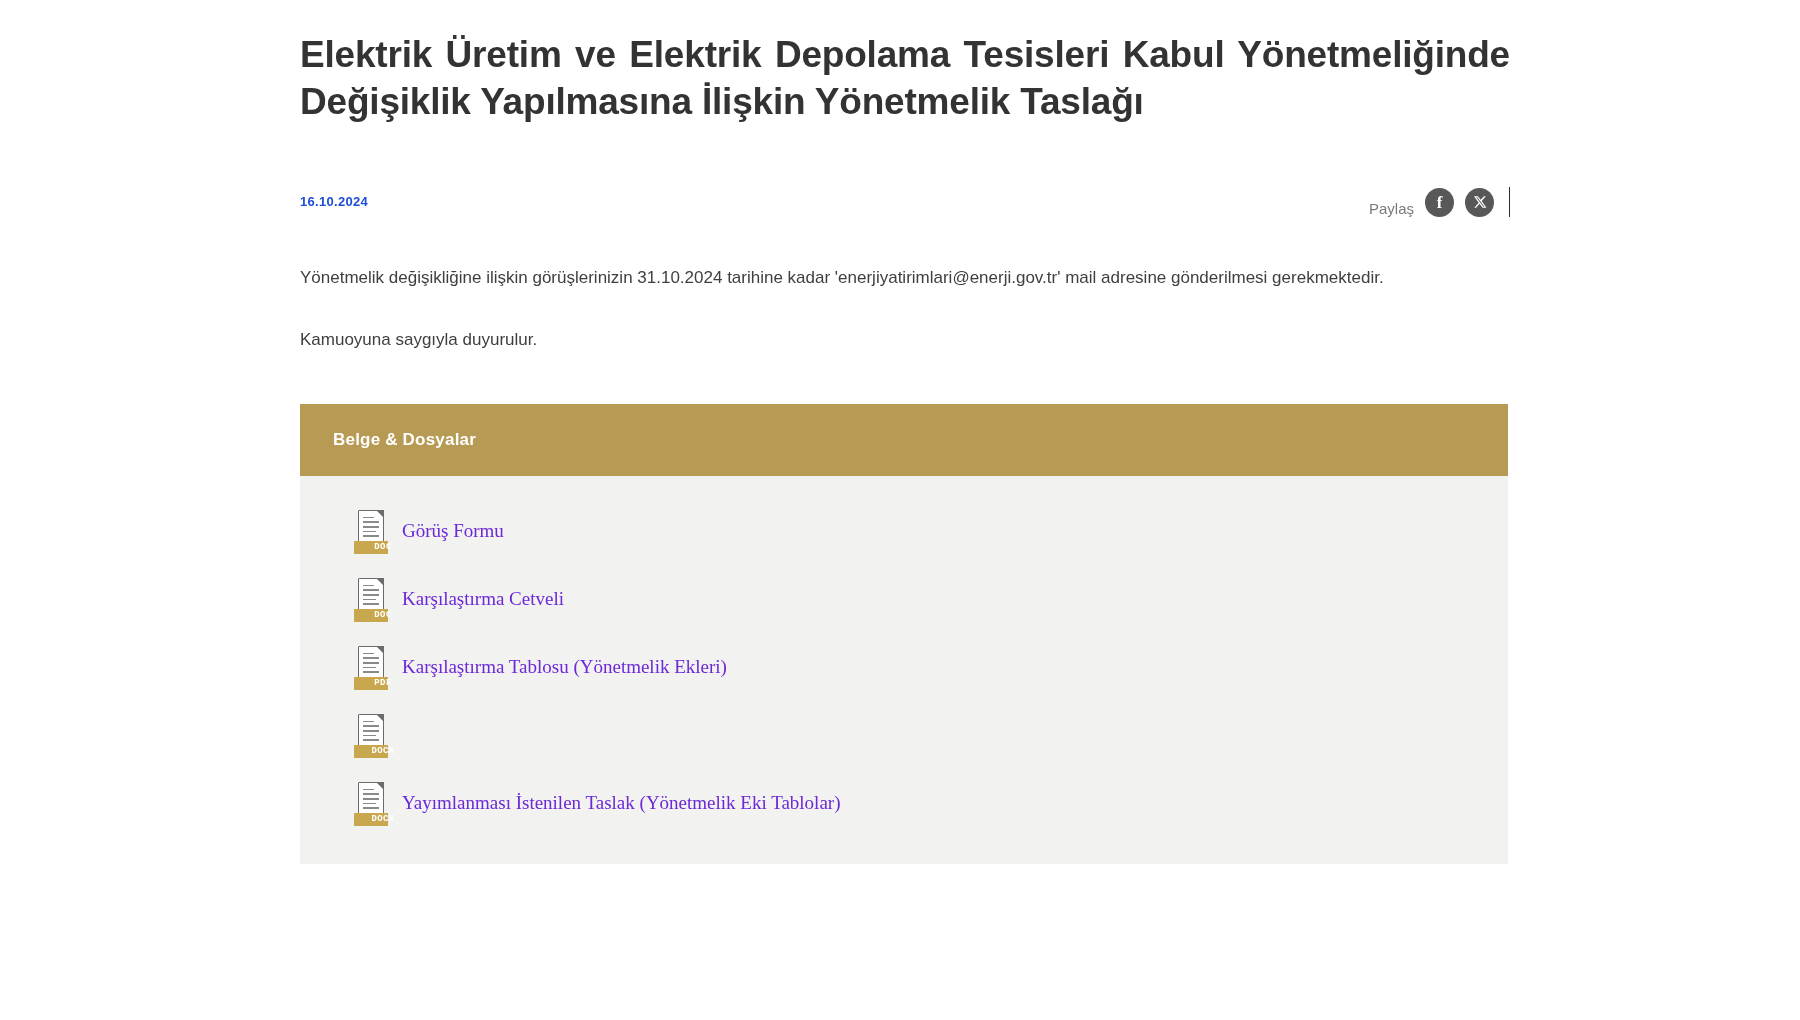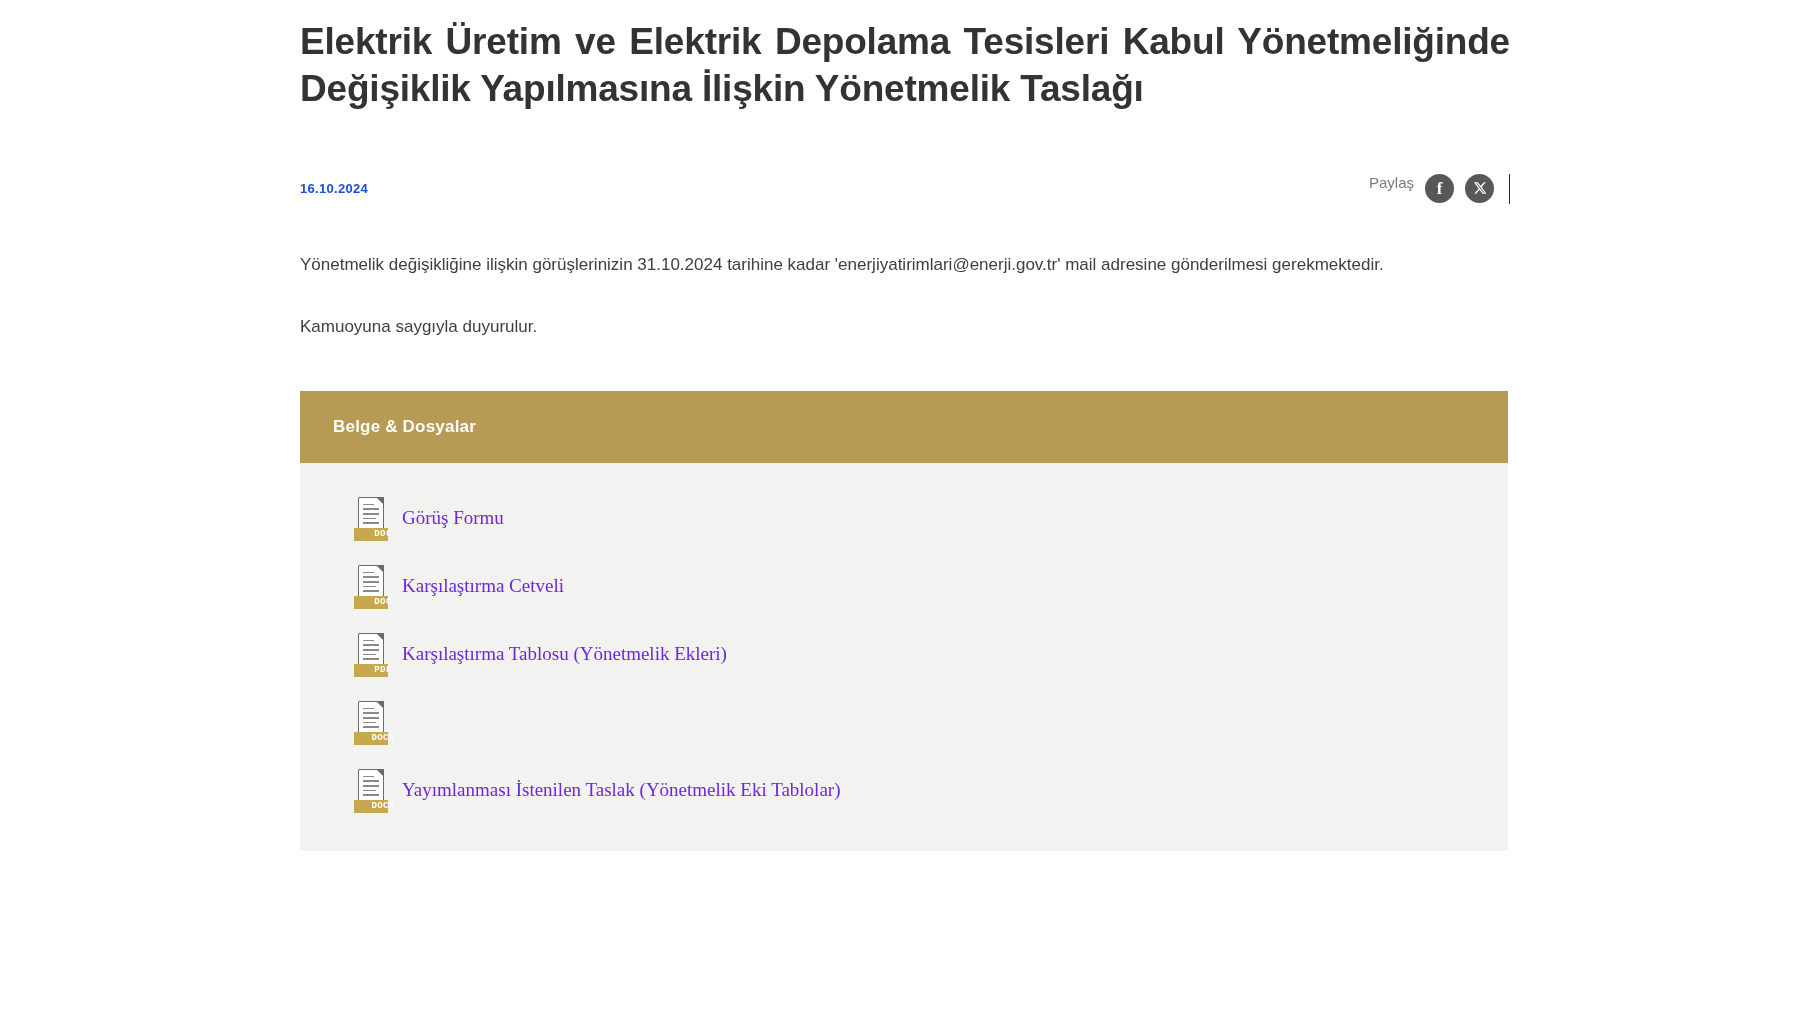--- a/index.html
+++ b/index.html
@@ -16,21 +16,21 @@
     color: #3c3c3c;
   }
   .page {
     width: 1800px;
     height: 1020px;
     position: relative;
   }
   .content {
     position: absolute;
     left: 300px;
-    top: 0;
+    top: 13px;
     width: 1210px;
   }
 
   
   .page-title {
     font-size: 37px;
     line-height: 1.28;
     font-weight: bold;
     color: #333333;
     letter-spacing: -0.2px;
@@ -49,21 +49,21 @@
     height: 36px;
   }
   .date {
     color: #1d4ed8;
     font-size: 13px;
     font-weight: bold;
     letter-spacing: 0.3px;
   }
   .share-wrap {
     display: flex;
-    align-items: flex-start;
+    align-items: flex-end;
     gap: 11px;
   }
   .share-label {
     color: #7a7a7a;
     font-size: 15px;
   }
   .social {
     width: 29px;
     height: 29px;
     border-radius: 50%;

